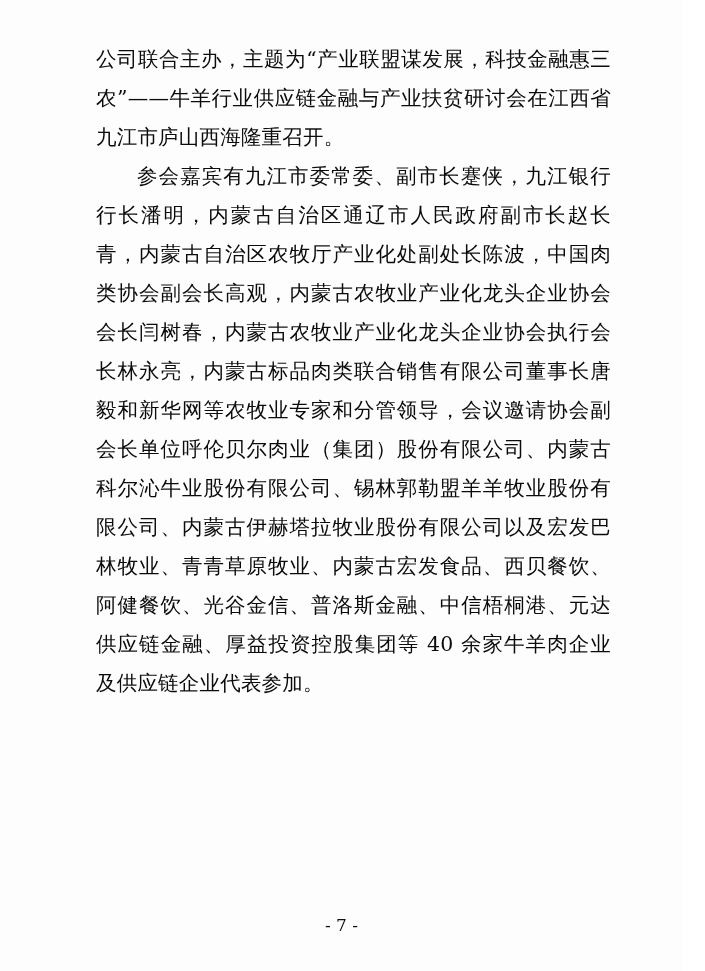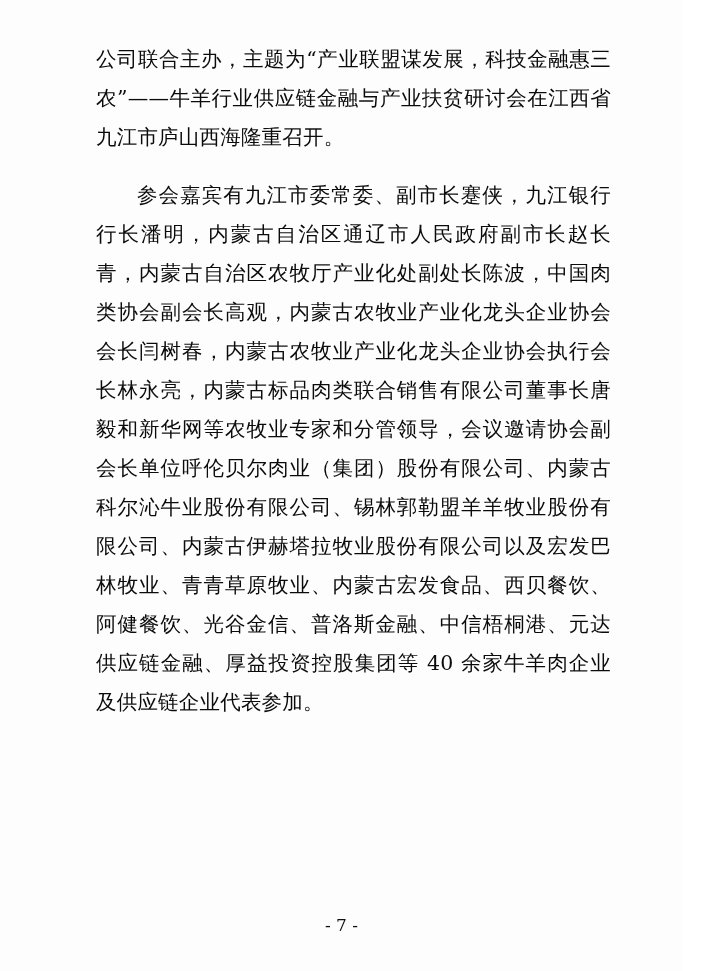--- a/index.html
+++ b/index.html
@@ -29,21 +29,20 @@
     text-justify: inter-ideograph;
     letter-spacing: 0.2px;
     color: #0b0b0b;
   }
   .para {
     margin: 0 0 0 0;
     text-indent: 0;
   }
   .para.indent {
     text-indent: 41px;
-    margin-top: 19px;
   }
   .footer {
     position: absolute;
     left: 0;
     right: 0;
     bottom: 36px;
     text-align: center;
     font-size: 17px;
     color: #101010;
     font-family: "DejaVu Serif", "Liberation Serif", serif;

